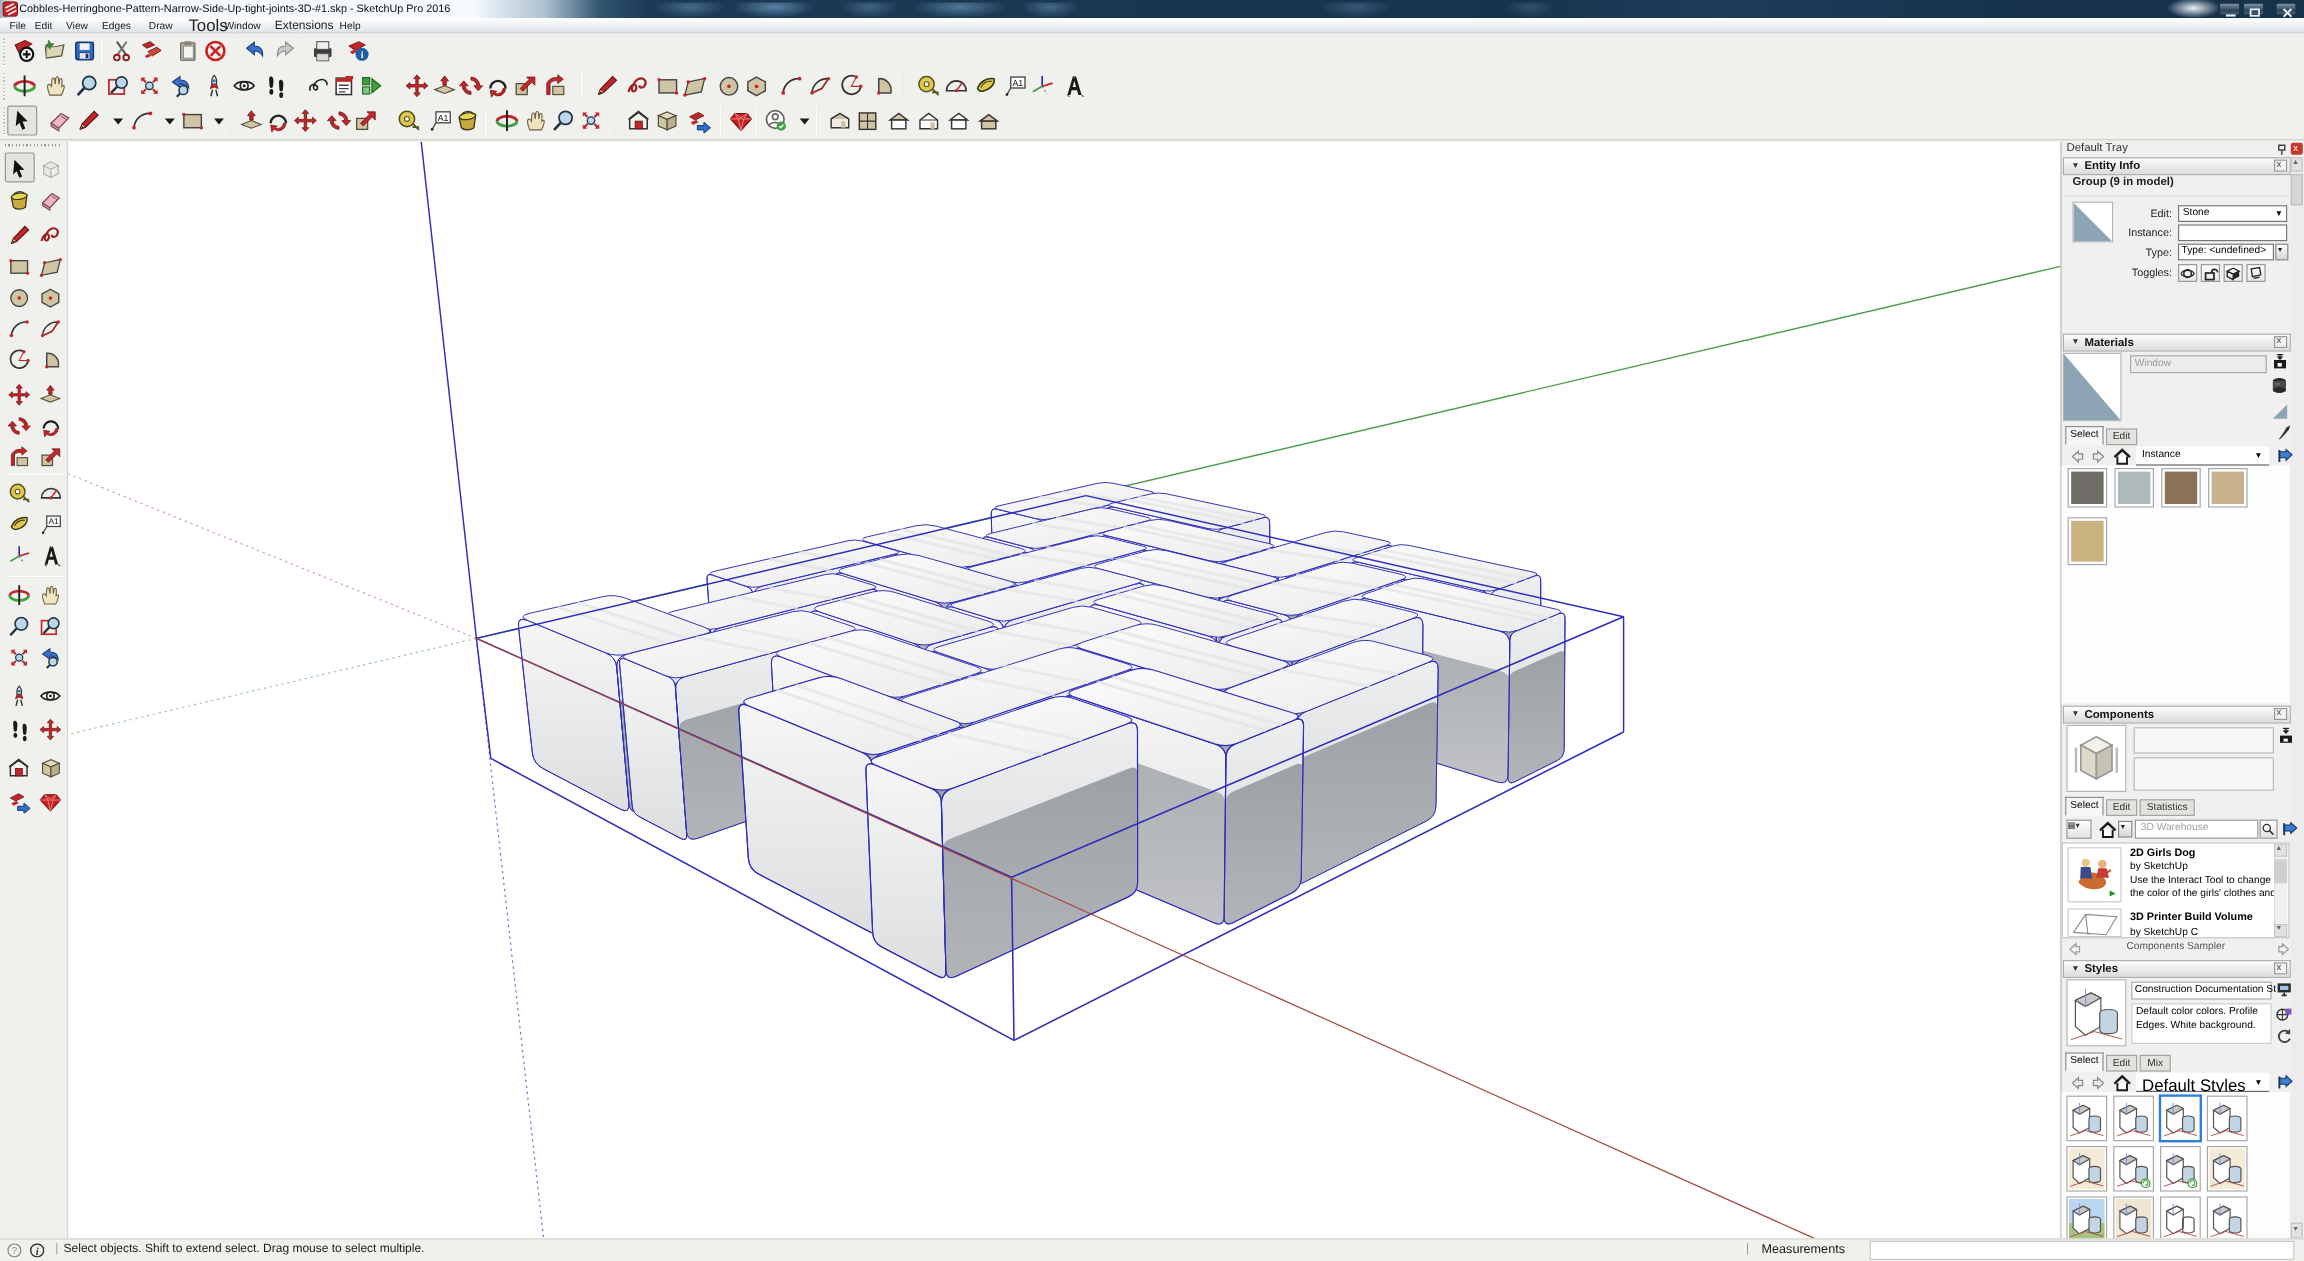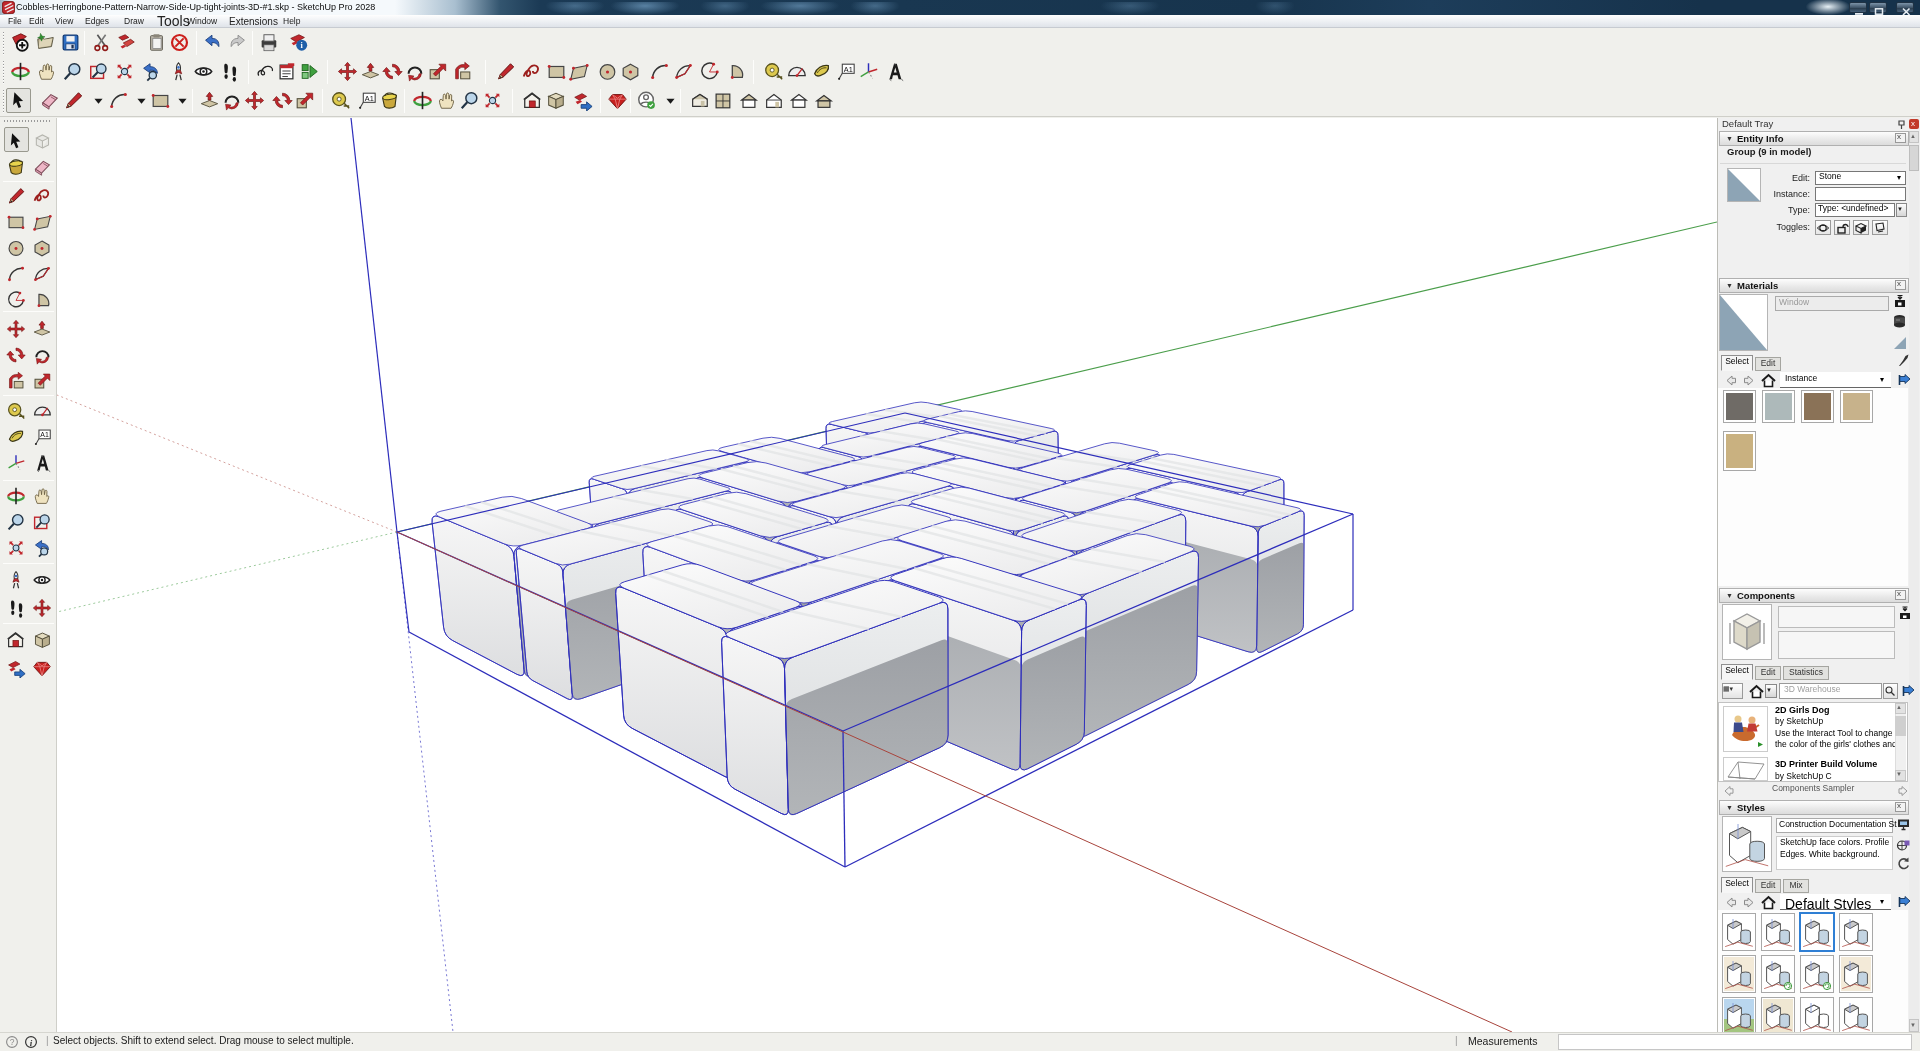--- a/index.html
+++ b/index.html
@@ -301,21 +301,21 @@
 <div style="position:absolute;left:700px;top:2px;width:50px;height:13px;background:radial-gradient(ellipse at 50% 30%,rgba(150,200,240,0.3),rgba(150,200,240,0) 70%)"></div>
 <div style="position:absolute;left:760px;top:2px;width:80px;height:13px;background:radial-gradient(ellipse at 50% 30%,rgba(150,200,240,0.45),rgba(150,200,240,0) 70%)"></div>
 <div style="position:absolute;left:850px;top:2px;width:50px;height:13px;background:radial-gradient(ellipse at 50% 30%,rgba(150,200,240,0.35),rgba(150,200,240,0) 70%)"></div>
 <div style="position:absolute;left:1100px;top:2px;width:60px;height:13px;background:radial-gradient(ellipse at 50% 30%,rgba(150,200,240,0.25),rgba(150,200,240,0) 70%)"></div>
 <div style="position:absolute;left:1255px;top:2px;width:40px;height:13px;background:radial-gradient(ellipse at 50% 30%,rgba(150,200,240,0.2),rgba(150,200,240,0) 70%)"></div>
 <div style="position:absolute;left:1806px;top:0px;width:44px;height:15px;background:radial-gradient(ellipse at 50% 45%,rgba(240,248,253,.96),rgba(240,248,253,0) 72%)"></div>
 <svg style="position:absolute;left:2px;top:1px;width:13px;height:13px" viewBox="0 0 15 15">
     <rect x="0.5" y="0.5" width="14" height="14" rx="3" fill="#c0272d" stroke="#7c1513"></rect>
     <path d="M3,6.5 L11,2.5 M3.5,10 L13,5.2 M5.5,13 L13.5,9" stroke="#eee" stroke-width="1.5" fill="none"></path>
   </svg>
-<div style="position:absolute;left:16px;top:2px;white-space:nowrap;font-size:9px;color:#0c0c0c">Cobbles-Herringbone-Pattern-Narrow-Side-Up-tight-joints-3D-#1.skp - SketchUp Pro 2028</div>
+<div style="position:absolute;left:16px;top:2px;white-space:nowrap;font-size:9px;color:#0c0c0c">Cobbles-Herringbone-Pattern-Narrow-Side-Up-tight-joints-3D-#1.skp - SketchUp Pro 2016</div>
 <div style="position:absolute;top:2px;left:1849px;width:18px;height:11px;background:linear-gradient(#7c93a8,#3a4f63 55%,#2a3c4c 56%,#46607a);border:1px solid #203244;border-radius:2px"><svg width="18" height="11" viewBox="0 0 18 11">
       <rect x="5" y="7" width="8" height="1.8" fill="#e6edf3"></rect>
     </svg></div>
 <div style="position:absolute;top:2px;left:1869px;width:18px;height:11px;background:linear-gradient(#7c93a8,#3a4f63 55%,#2a3c4c 56%,#46607a);border:1px solid #203244;border-radius:2px"><svg width="18" height="11" viewBox="0 0 18 11">
       <rect x="5.5" y="2.8" width="7" height="5.4" fill="none" stroke="#e6edf3" stroke-width="1.5"></rect>
     </svg></div>
 <div style="position:absolute;top:2px;left:1896px;width:18px;height:11px;background:linear-gradient(#7c93a8,#3a4f63 55%,#2a3c4c 56%,#46607a);border:1px solid #203244;border-radius:2px"><svg width="18" height="11" viewBox="0 0 18 11">
       <path d="M6,2.5 L12.5,9 M12.5,2.5 L6,9" stroke="#e6edf3" stroke-width="1.6"></path>
     </svg></div>
 <div style="position:absolute;left:0px;top:15px;width:1920px;height:13px;background:linear-gradient(#fefefe,#eaedf1 65%,#dfe3e9);border-bottom:1px solid #c7cbd1"></div>
@@ -1193,21 +1193,21 @@
 <svg style="position:absolute;left:1724px;top:818px;width:46px;height:52px" viewBox="0 0 46 52">
     <path d="M5.5,15.6 L18.4,9.4 L26.7,13.5 L26.7,37.4 L13.8,44.7 L5.5,37.4 Z" fill="#fff" stroke="#555" stroke-width="1"></path>
     <path d="M5.5,15.6 L18.4,9.4 L26.7,13.5 L13.8,20.8 Z" fill="#c9c9c9" stroke="#555" stroke-width="1"></path>
     <path d="M25.8,26.0 a7.4,3.1 0 0 1 14.7,0 l0,14.6 a7.4,3.1 0 0 1 -14.7,0 Z" fill="#c3d4e2" stroke="#555" stroke-width="1"></path>
     <path d="M1.8,48.4 L21.2,41.6 L44.2,47.8" stroke="#b05048" stroke-width="0.8" fill="none"></path>
     <path d="M14,21 L14,6" stroke="#7a8fd4" stroke-width="0.8"></path>
   </svg>
 <div style="position:absolute;left:1776px;top:818px;width:117px;height:15px;background:#fff;border:1px solid #aaa"></div>
 <div style="position:absolute;left:1779px;top:820px;white-space:nowrap;font-size:8.5px">Construction Documentation St</div>
 <div style="position:absolute;left:1776px;top:836px;width:117px;height:34px;background:#fff;border:1px solid #ccc"></div>
-<div style="position:absolute;left:1780px;top:838px;white-space:nowrap;font-size:8.5px">SketchUp face colors. Profile</div>
+<div style="position:absolute;left:1780px;top:838px;white-space:nowrap;font-size:8.5px">Default color colors. Profile</div>
 <div style="position:absolute;left:1780px;top:850px;white-space:nowrap;font-size:8.5px">Edges. White background.</div>
 <svg style="position:absolute;left:1897px;top:818px;width:13px;height:13px" viewBox="0 0 13 13">
     <rect x="1" y="1.5" width="11" height="7.5" fill="#2a2a2a"></rect>
     <rect x="3" y="3.5" width="7" height="3.5" fill="#9ac4e8"></rect>
     <path d="M4.5,11.5 h4 M6.5,9 v2.5" stroke="#2a2a2a" stroke-width="1.3"></path>
   </svg>
 <svg style="position:absolute;left:1896px;top:838px;width:14px;height:14px" viewBox="0 0 14 14">
     <circle cx="6" cy="7.5" r="4.5" fill="none" stroke="#333" stroke-width="1.2"></circle>
     <path d="M6,3 v9 M1.5,7.5 h9" stroke="#333" stroke-width="0.9"></path>
     <rect x="8.5" y="2.5" width="5" height="5" fill="#7a5ab5"></rect>

